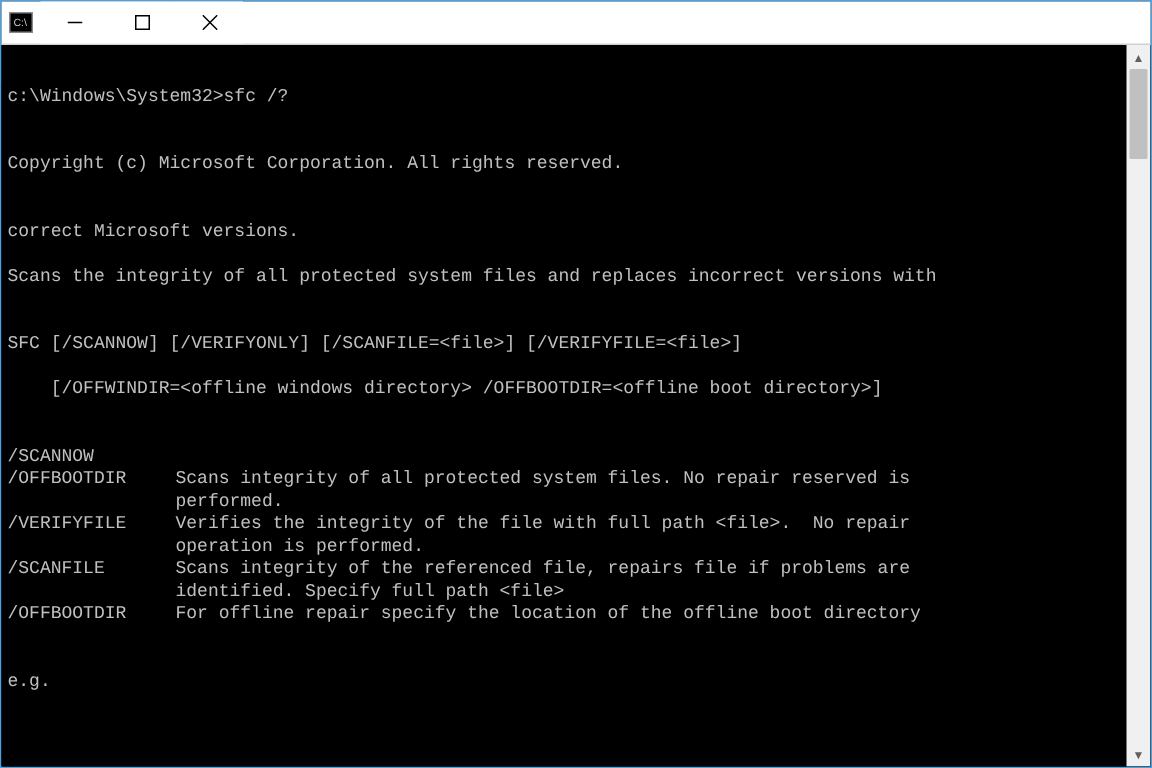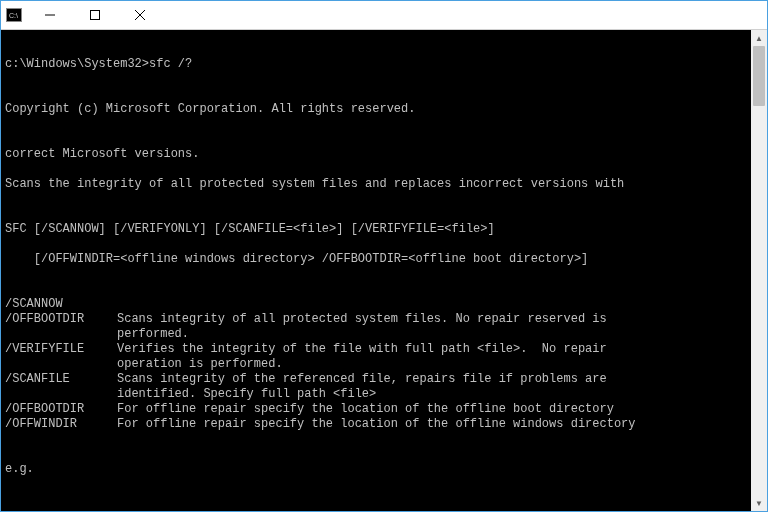--- a/index.html
+++ b/index.html
@@ -151,21 +151,21 @@
 <div></div>
 <div>correct Microsoft versions.</div>
 <div>Scans the integrity of all protected system files and replaces incorrect versions with</div>
 <div></div>
 <div>SFC [/SCANNOW] [/VERIFYONLY] [/SCANFILE=&lt;file&gt;] [/VERIFYFILE=&lt;file&gt;]</div>
 <div>    [/OFFWINDIR=&lt;offline windows directory&gt; /OFFBOOTDIR=&lt;offline boot directory&gt;]</div>
 <div></div>
 <div id="options-block"><div class="opt-row"><span class="opt-name">/SCANNOW</span></div><div class="opt-row"><span class="opt-name">/OFFBOOTDIR</span><span class="opt-desc">Scans integrity of all protected system files. No repair reserved is
 performed.</span></div><div class="opt-row"><span class="opt-name">/VERIFYFILE</span><span class="opt-desc">Verifies the integrity of the file with full path &lt;file&gt;.  No repair
 operation is performed.</span></div><div class="opt-row"><span class="opt-name">/SCANFILE</span><span class="opt-desc">Scans integrity of the referenced file, repairs file if problems are
-identified. Specify full path &lt;file&gt;</span></div><div class="opt-row"><span class="opt-name">/OFFBOOTDIR</span><span class="opt-desc">For offline repair specify the location of the offline boot directory</span></div><div class="opt-row"><span class="opt-name">/OFFWINDIR</span><span class="opt-desc">For offline repair specify the location of the offline windows directory</span></div></div>
+identified. Specify full path &lt;file&gt;</span></div><div class="opt-row"><span class="opt-name">/OFFBOOTDIR</span><span class="opt-desc">For offline repair specify the location of the offline boot directory</span></div></div>
 <div></div>
 <div>e.g.</div>
 <div></div>
 
 <div></div>
 
 </div>
     <div class="scrollbar">
       <div class="arrow up">▲</div>
       <div class="thumb"></div>

